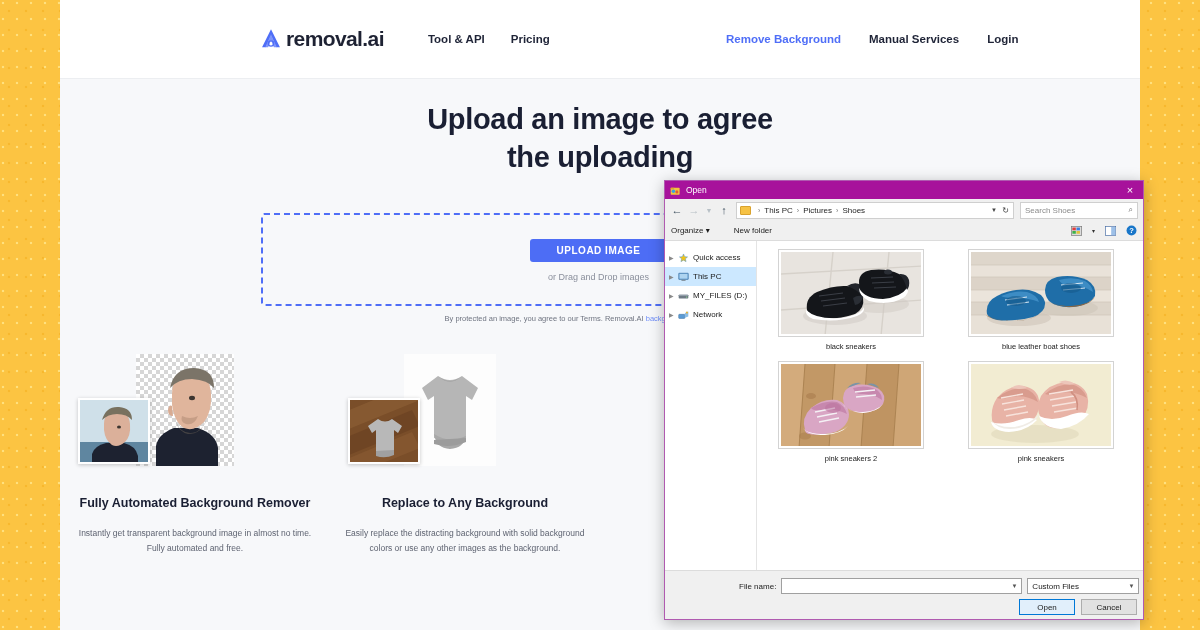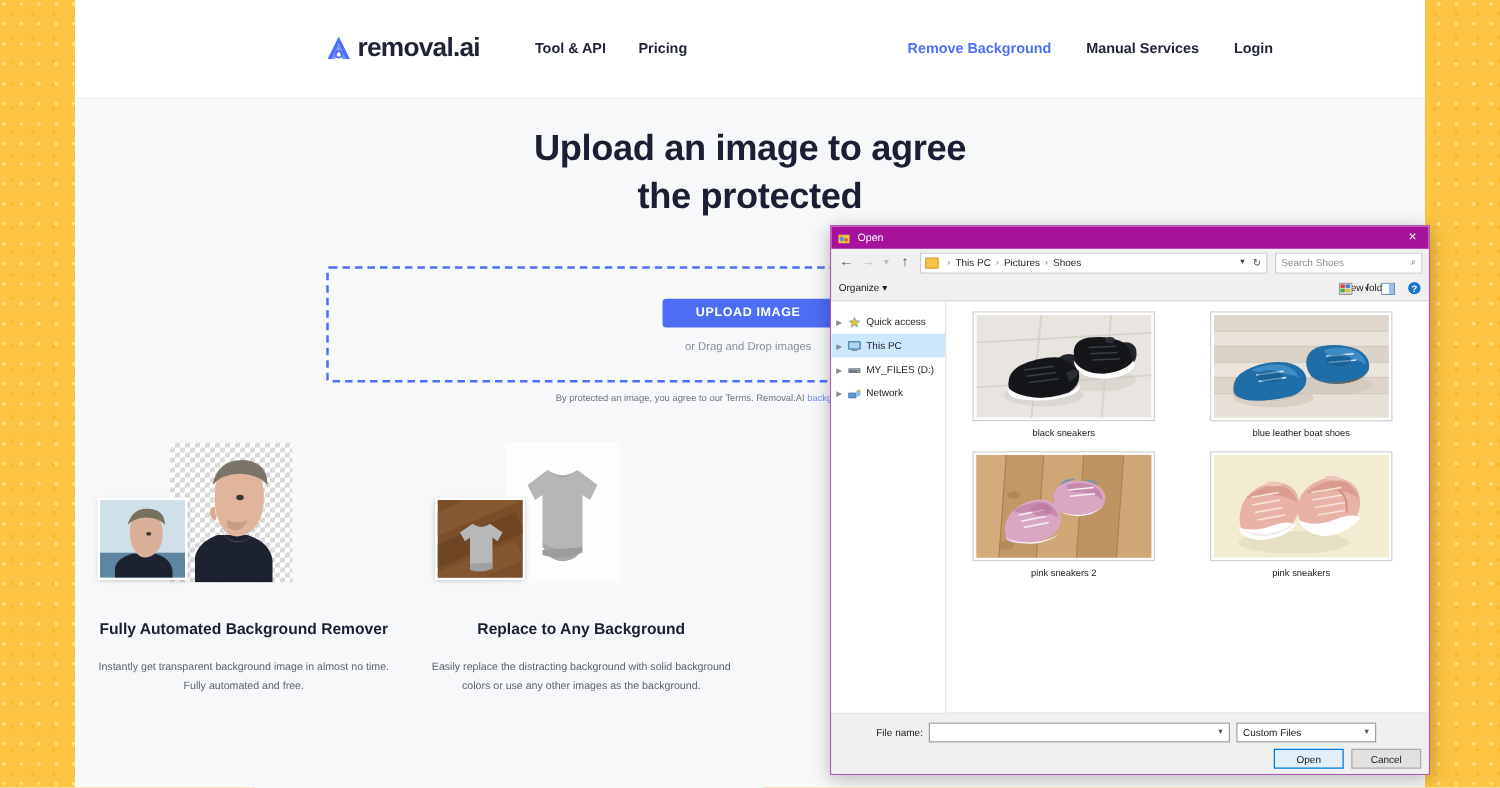--- a/index.html
+++ b/index.html
@@ -232,21 +232,20 @@
   }
   #search-icon { position: absolute; right: 4px; font-size: 8px; color: #555; }
 
   #dlg-toolbar {
     height: 20px;
     background: #f0f0f0;
     border-bottom: 1px solid #dcdcdc;
     display: flex; align-items: center;
     padding: 0 6px;
     position: relative;
-    justify-content: space-between;
   }
   .tb-item { font-size: 8px; color: #1b1b1b; margin-right: 24px; cursor: pointer; }
   .tb-right { position: absolute; right: 6px; display: flex; align-items: center; gap: 10px; }
   .tb-ico { width: 11px; height: 10px; display:block; }
 
   #dlg-body {
     display: flex;
     height: 330px;
     background: #fff;
     border-bottom: 1px solid #dcdcdc;
@@ -300,21 +299,21 @@
   }
 
   #dlg-footer {
     height: 49px;
     background: #f0f0f0;
     position: relative;
     padding-top: 7px;
   }
   #filename-row {
     display: flex; align-items: center;
-    padding-left: 36px;
+    padding-left: 74px;
   }
   #filename-label { font-size: 8px; color: #1b1b1b; margin-right: 5px; }
   #filename-input {
     width: 241px; height: 16px;
     background: #fff;
     border: 1px solid #a0a0a0;
     font-size: 8px;
     padding: 0 14px 0 3px;
     position: relative;
     display: flex; align-items: center;
@@ -372,21 +371,21 @@
     </div>
     <div class="nav-right">
       <a class="accent" href="#">Remove Background</a>
       <a href="#">Manual Services</a>
       <a href="#">Login</a>
     </div>
   </div>
 
   <h1 id="hero-title">
     <span>Upload an image to agree</span><br>
-    <span>the protected</span>
+    <span>the uploading</span>
   </h1>
 
   <div id="dropzone"></div>
   <button id="upload-btn">UPLOAD IMAGE</button>
   <div id="drag-hint">or Drag and Drop images</div>
 
   <div id="terms-line">
     <span>By protected an image, you agree to our Terms. Removal.AI </span><a href="#">background remover</a><span> is protected</span>
   </div>
 

